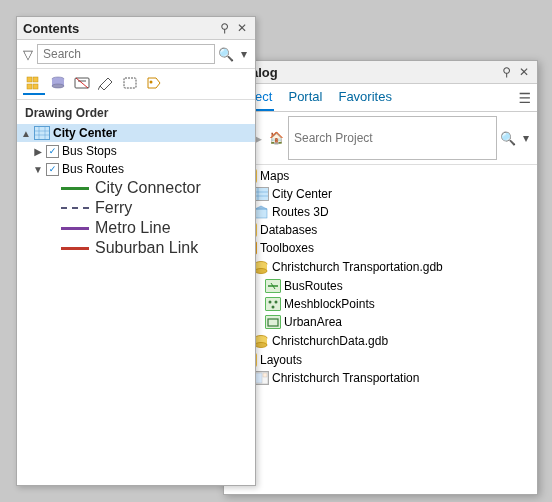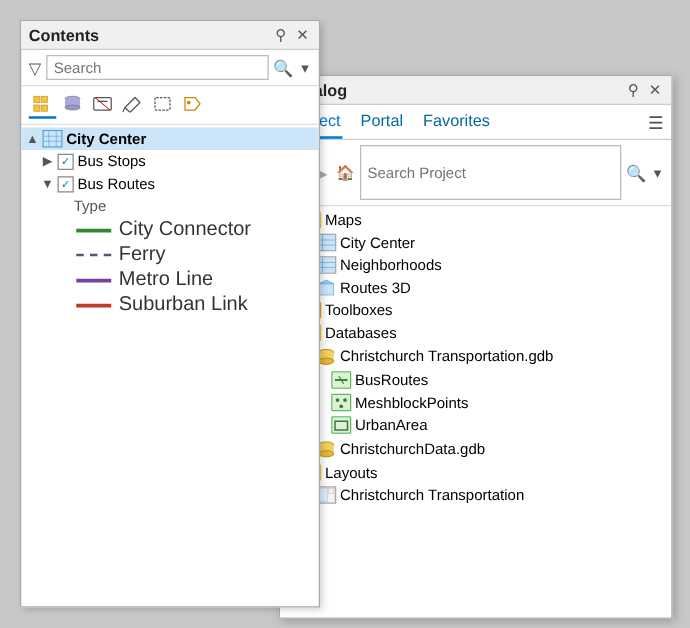--- a/index.html
+++ b/index.html
@@ -398,20 +398,21 @@
           </svg>
       </div>
       <div class="toolbar-btn">
         <svg width="16" height="14" viewBox="0 0 16 14">
             <path d="M2 2 L10 2 L14 7 L10 12 L2 12 Z" fill="none" stroke="#c80" stroke-width="1"></path>
             <circle cx="5" cy="6" r="1.5" fill="#c80"></circle>
           </svg>
       </div>
     </div>
 
+    <div class="section-label">Drawing Order</div>
 
     <div class="tree">
 
       <div class="tree-item selected">
         <span class="expander">▲</span>
         <div class="contents-map-icon">
           <svg width="14" height="12" viewBox="0 0 14 12">
               <rect x="0" y="0" width="14" height="12" fill="#c8e6fa"></rect>
               <line x1="0" y1="4" x2="14" y2="4" stroke="#5a9fd4" stroke-width="0.5"></line>
               <line x1="0" y1="8" x2="14" y2="8" stroke="#5a9fd4" stroke-width="0.5"></line>
@@ -427,21 +428,20 @@
         <div class="checkbox checked"></div>
         <span class="item-label">Bus Stops</span>
       </div>
 
       <div class="tree-item indent1">
         <span class="expander">▼</span>
         <div class="checkbox checked"></div>
         <span class="item-label">Bus Routes</span>
       </div>
 
-      <div style="padding: 2px 4px 2px 42px; font-size:12px; color:#555;">Type</div>
 
       <div class="legend-item">
         <div class="legend-line" style="background:#2e8b2e; height:3px;"></div>
         <span class="legend-label">City Connector</span>
       </div>
       <div class="legend-item">
         <div class="legend-line" style="height:2px; background:none; border-top: 2px dashed #555577;"></div>
         <span class="legend-label">Ferry</span>
       </div>
       <div class="legend-item">
@@ -496,51 +496,39 @@
               <rect x="0" y="0" width="14" height="12" fill="#c8e6fa"></rect>
               <line x1="0" y1="4" x2="14" y2="4" stroke="#5a9fd4" stroke-width="0.5"></line>
               <line x1="0" y1="8" x2="14" y2="8" stroke="#5a9fd4" stroke-width="0.5"></line>
               <line x1="4" y1="0" x2="4" y2="12" stroke="#5a9fd4" stroke-width="0.5"></line>
             </svg>
         </div>
         <span class="item-label">City Center</span>
       </div>
       <div class="cat-item indent1">
         <span class="expander" style="visibility:hidden;font-size:10px;">▶</span>
-        <div class="icon-map">
-          <svg width="14" height="12" viewBox="0 0 14 12">
-              <rect x="0" y="0" width="14" height="12" fill="#c8e6fa"></rect>
-              <line x1="0" y1="4" x2="14" y2="4" stroke="#5a9fd4" stroke-width="0.5"></line>
-              <line x1="0" y1="8" x2="14" y2="8" stroke="#5a9fd4" stroke-width="0.5"></line>
-              <line x1="4" y1="0" x2="4" y2="12" stroke="#5a9fd4" stroke-width="0.5"></line>
-            </svg>
-        </div>
-        <span class="item-label">Neighborhoods</span>
-      </div>
-      <div class="cat-item indent1">
-        <span class="expander" style="visibility:hidden;font-size:10px;">▶</span>
         <div style="width:16px;height:14px;flex-shrink:0;display:flex;align-items:center;justify-content:center;">
           <svg width="14" height="14" viewBox="0 0 14 14">
               <rect x="1" y="4" width="12" height="9" fill="#c8e6fa" stroke="#5a9fd4" stroke-width="0.5"></rect>
               <polygon points="1,4 7,1 13,4" fill="#a0c8e8" stroke="#5a9fd4" stroke-width="0.5"></polygon>
             </svg>
         </div>
         <span class="item-label">Routes 3D</span>
       </div>
 
       <div class="cat-item">
+        <span class="expander" style="font-size:10px;color:#555;">▼</span>
+        <div class="icon-folder"></div>
+        <span class="item-label">Databases</span>
+      </div>
+
+      <div class="cat-item">
         <span class="expander" style="font-size:10px;color:#555;">▶</span>
         <div class="icon-toolbox"></div>
         <span class="item-label">Toolboxes</span>
-      </div>
-
-      <div class="cat-item">
-        <span class="expander" style="font-size:10px;color:#555;">▼</span>
-        <div class="icon-folder"></div>
-        <span class="item-label">Databases</span>
       </div>
 
       <div class="cat-item indent1">
         <span class="expander" style="font-size:10px;color:#555;">▼</span>
         <div class="icon-gdb">
           <svg width="16" height="16" viewBox="0 0 16 16">
               <ellipse cx="8" cy="5" rx="6" ry="2.5" fill="#f0d060" stroke="#c09010" stroke-width="0.8"></ellipse>
               <rect x="2" y="5" width="12" height="7" fill="#f0d060"></rect>
               <ellipse cx="8" cy="12" rx="6" ry="2.5" fill="#e0b840" stroke="#c09010" stroke-width="0.8"></ellipse>
             </svg>

